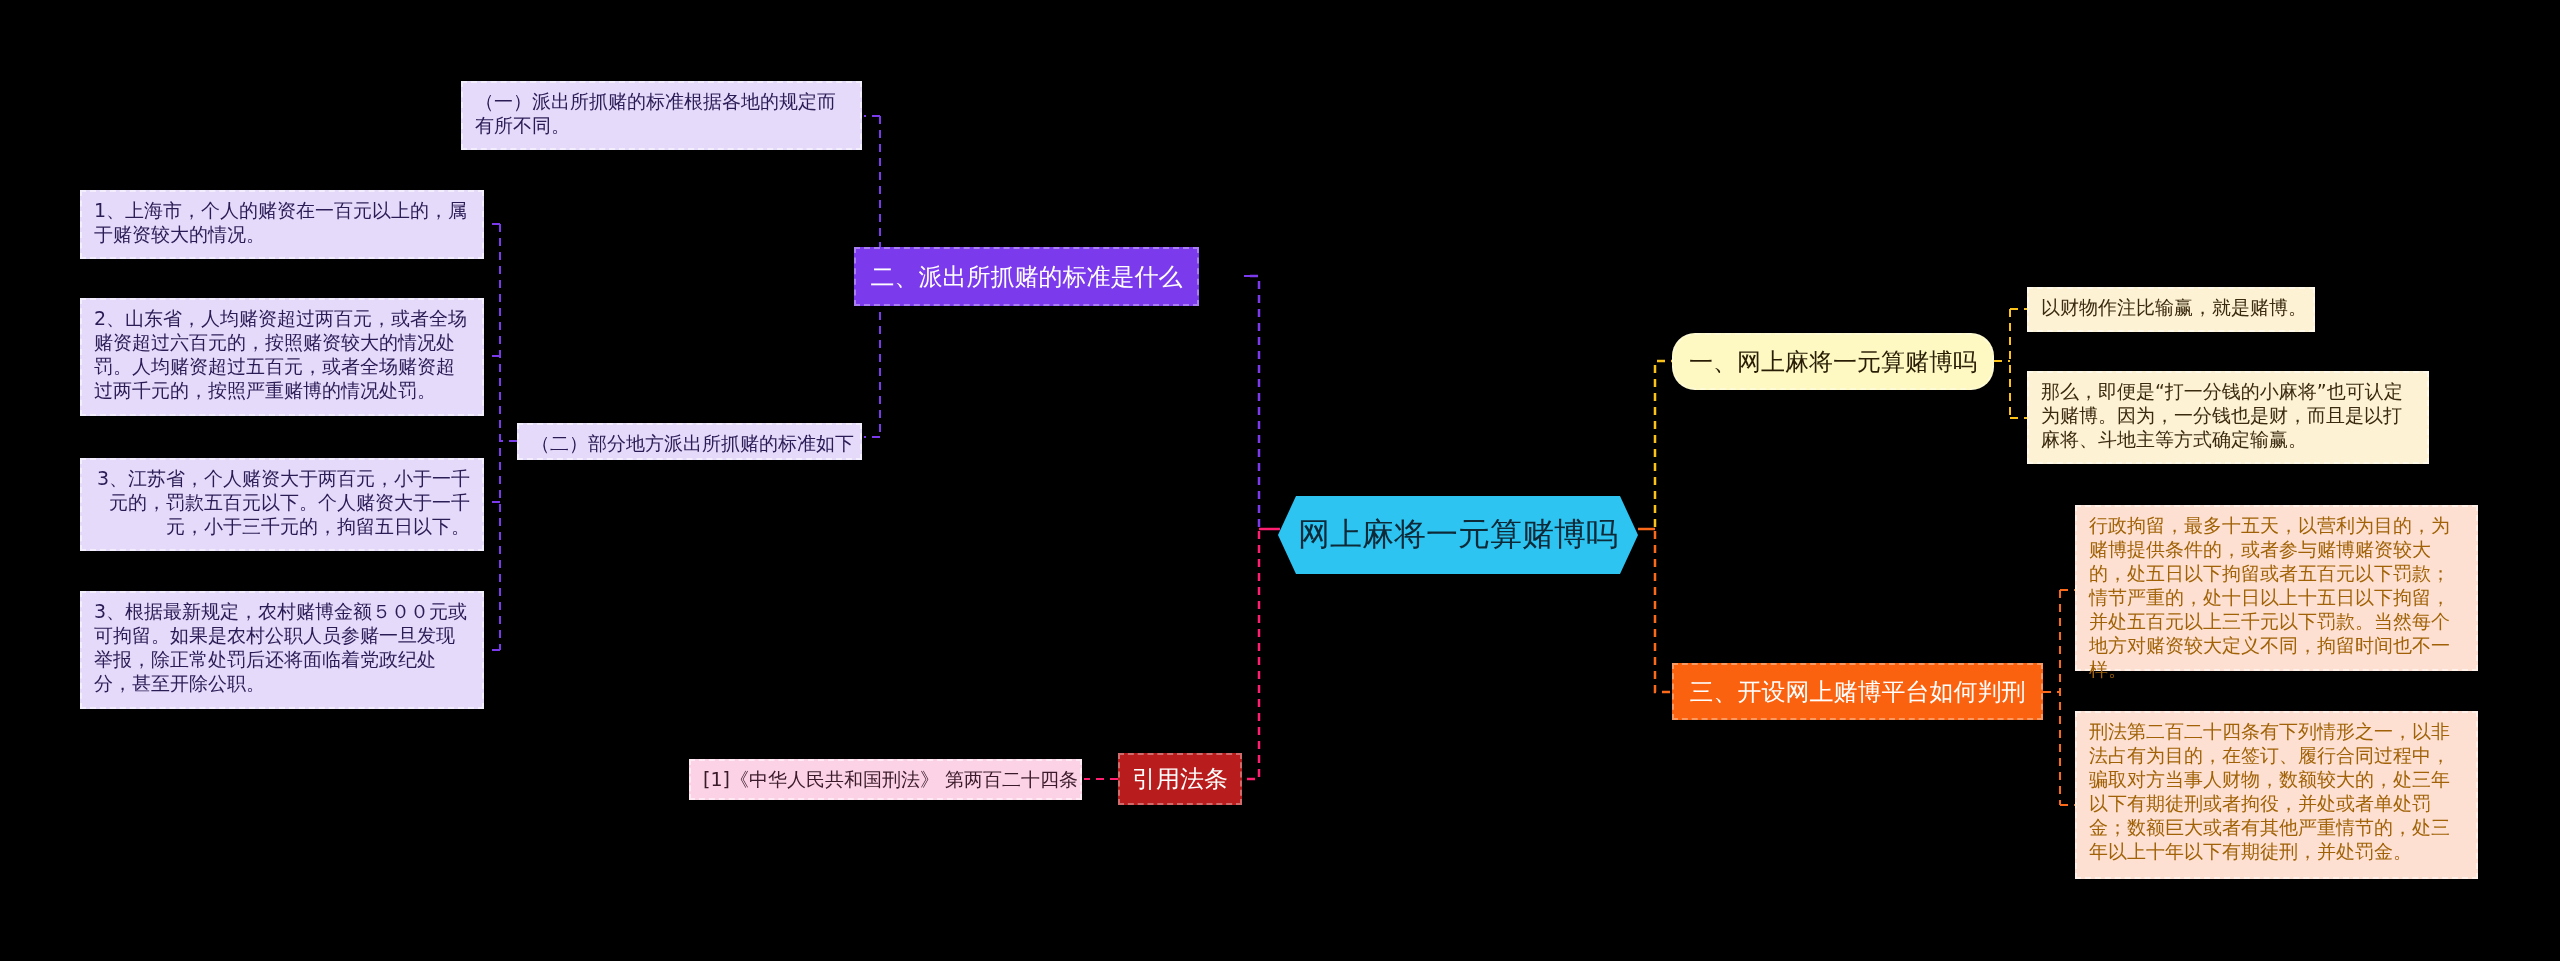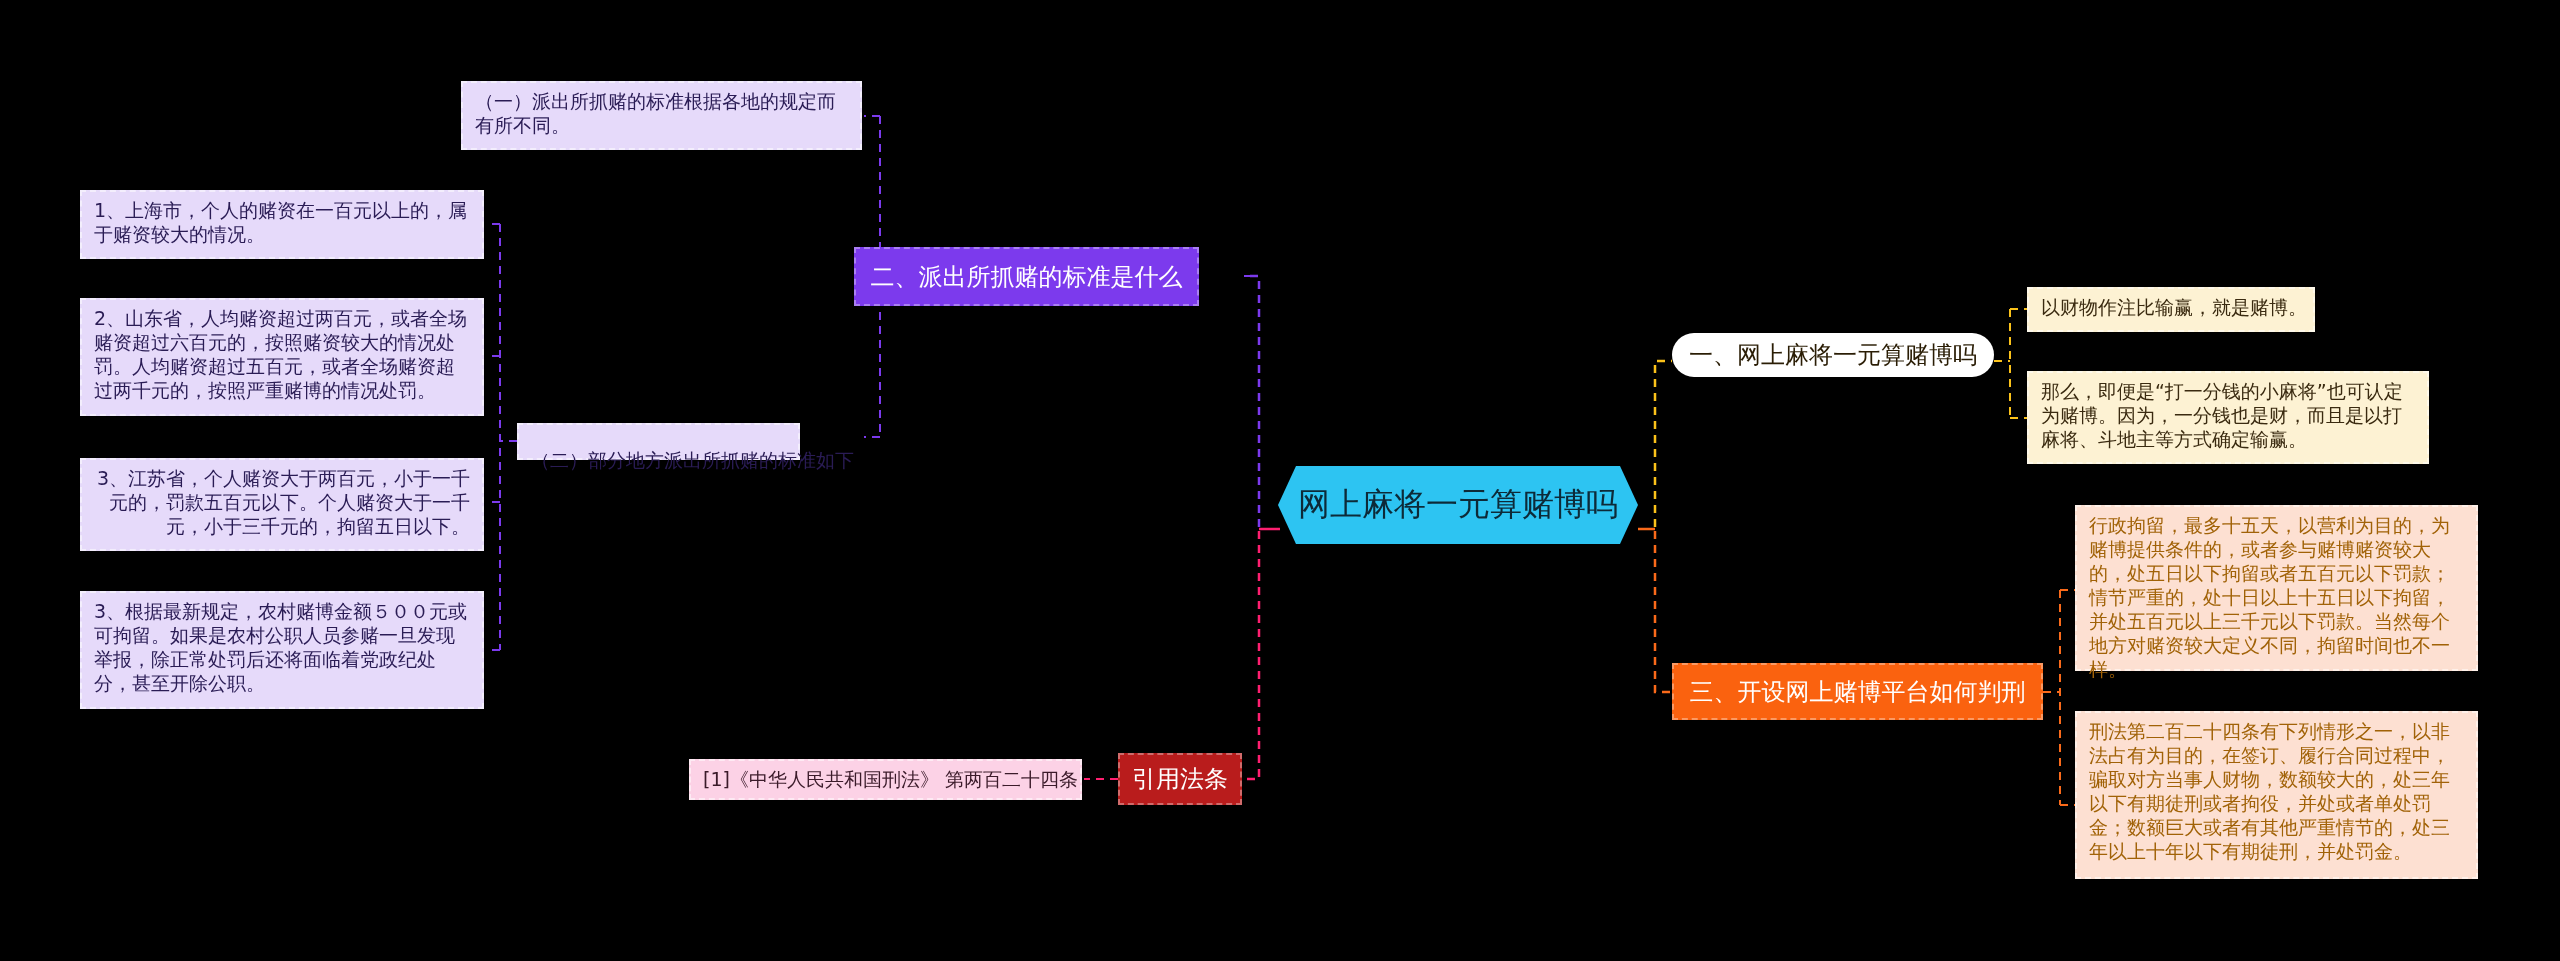--- a/index.html
+++ b/index.html
@@ -34,31 +34,31 @@
 
   <path d="M1638 529 H1655" stroke="#fa6a1a" stroke-width="2.5" fill="none"></path>
   <path d="M1655 527 V361 H1672" stroke="#fbc21a" stroke-width="2.5" stroke-dasharray="8 6" fill="none"></path>
   <path d="M1655 531 V692 H1672" stroke="#fa6a1a" stroke-width="2.5" stroke-dasharray="8 6" fill="none"></path>
 
   <path d="M1994 361 H2010 M2010 309 V418 M2010 309 H2027 M2010 418 H2027" stroke="#fbc21a" stroke-width="2" stroke-dasharray="8 6" fill="none"></path>
 
   <path d="M2043 692 H2060 M2060 590 V805 M2060 590 H2075 M2060 805 H2075" stroke="#fa6a1a" stroke-width="2" stroke-dasharray="8 6" fill="none"></path>
 </svg>
 
-<div class="node root" style="left:1278px; top:466px; width:360px; height:78px;">
+<div class="node root" style="left:1278px; top:496px; width:360px; height:78px;">
   <span>网上麻将一元算赌博吗</span>
 </div>
 
 <div class="node branch" style="left:854px; top:247px; width:345px; height:59px; background:#7c3aed; color:#fff;">
   <span>二、派出所抓赌的标准是什么</span>
 </div>
 <div class="node leaf leaf-purple" style="left:461px; top:81px; width:401px; height:69px;">
   <span>（一）派出所抓赌的标准根据各地的规定而有所不同。</span>
 </div>
-<div class="node leaf leaf-purple" style="left:517px; top:423px; width:283px; height:37px; padding-top:23px; text-align:left; white-space:nowrap;">
+<div class="node leaf leaf-purple" style="left:517px; top:423px; width:345px; height:37px; padding-top:6px; text-align:left; white-space:nowrap;">
   <span>（二）部分地方派出所抓赌的标准如下</span>
 </div>
 <div class="node leaf leaf-purple" style="left:80px; top:190px; width:404px; height:69px;">
   <span>1、上海市，个人的赌资在一百元以上的，属于赌资较大的情况。</span>
 </div>
 <div class="node leaf leaf-purple" style="left:80px; top:298px; width:404px; height:118px;">
   <span>2、山东省，人均赌资超过两百元，或者全场赌资超过六百元的，按照赌资较大的情况处罚。人均赌资超过五百元，或者全场赌资超过两千元的，按照严重赌博的情况处罚。</span>
 </div>
 <div class="node leaf leaf-purple" style="left:80px; top:458px; width:404px; height:93px;text-align:right;">
   <span>3、江苏省，个人赌资大于两百元，小于一千元的，罚款五百元以下。个人赌资大于一千元，小于三千元的，拘留五日以下。</span>
@@ -67,21 +67,21 @@
   <span>3、根据最新规定，农村赌博金额５００元或可拘留。如果是农村公职人员参赌一旦发现举报，除正常处罚后还将面临着党政纪处分，甚至开除公职。</span>
 </div>
 
 <div class="node branch" style="left:1118px; top:753px; width:124px; height:52px; background:#b91c1c; color:#fff;">
   <span>引用法条</span>
 </div>
 <div class="node leaf leaf-pink" style="left:689px; top:759px; width:393px; height:41px; white-space:nowrap;">
   <span>[1]《中华人民共和国刑法》 第两百二十四条</span>
 </div>
 
-<div class="node branch" style="left:1672px; top:333px; width:322px; height:44px; background:#ffffff; color:#2a1d05;border-radius:23px;">
+<div class="node branch" style="left:1672px; top:333px; width:322px; height:57px; background:#fef9c3; color:#2a1d05;border-radius:23px;">
   <span>一、网上麻将一元算赌博吗</span>
 </div>
 <div class="node leaf leaf-yellow" style="left:2027px; top:287px; width:288px; height:45px; white-space:nowrap;">
   <span>以财物作注比输赢，就是赌博。</span>
 </div>
 <div class="node leaf leaf-yellow" style="left:2027px; top:371px; width:402px; height:93px;">
   <span>那么，即便是“打一分钱的小麻将”也可认定为赌博。因为，一分钱也是财，而且是以打麻将、斗地主等方式确定输赢。</span>
 </div>
 
 <div class="node branch" style="left:1672px; top:663px; width:371px; height:57px; background:#fa620f; color:#fff;">

